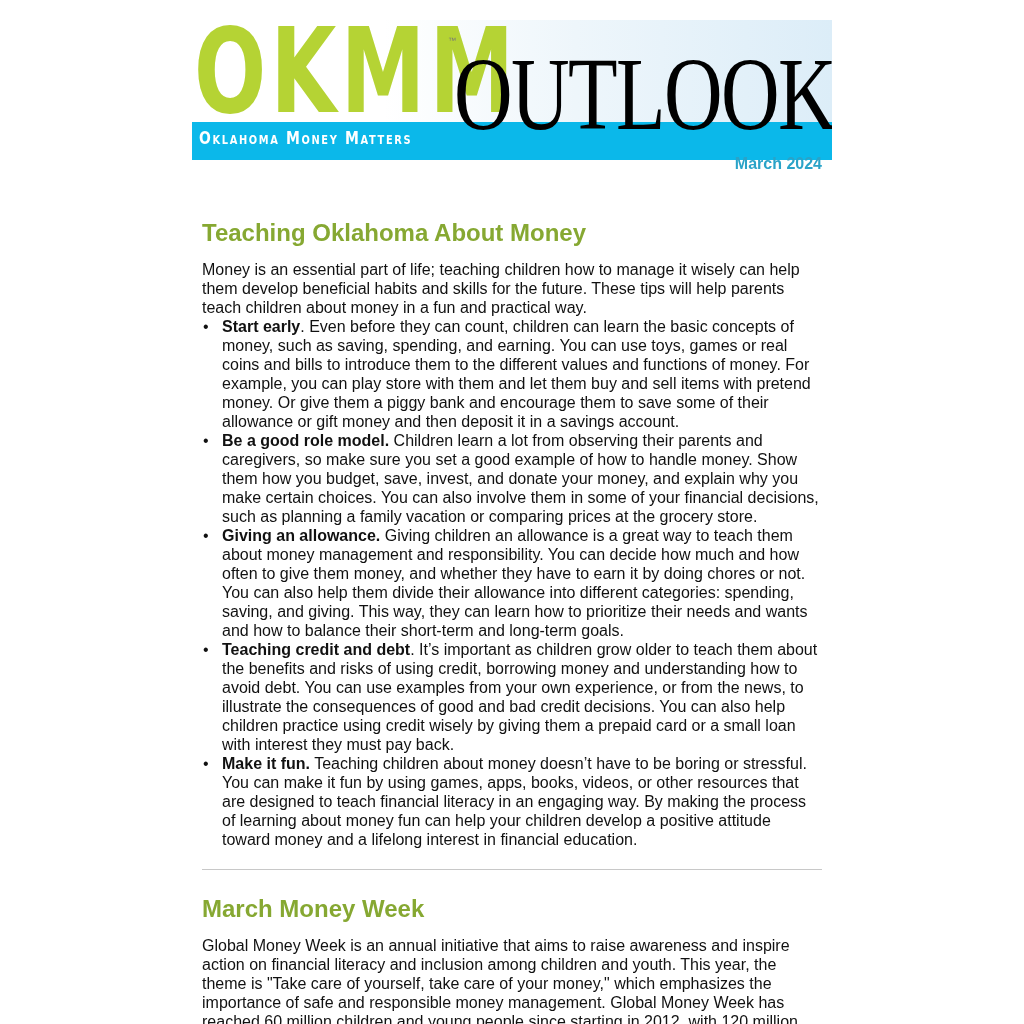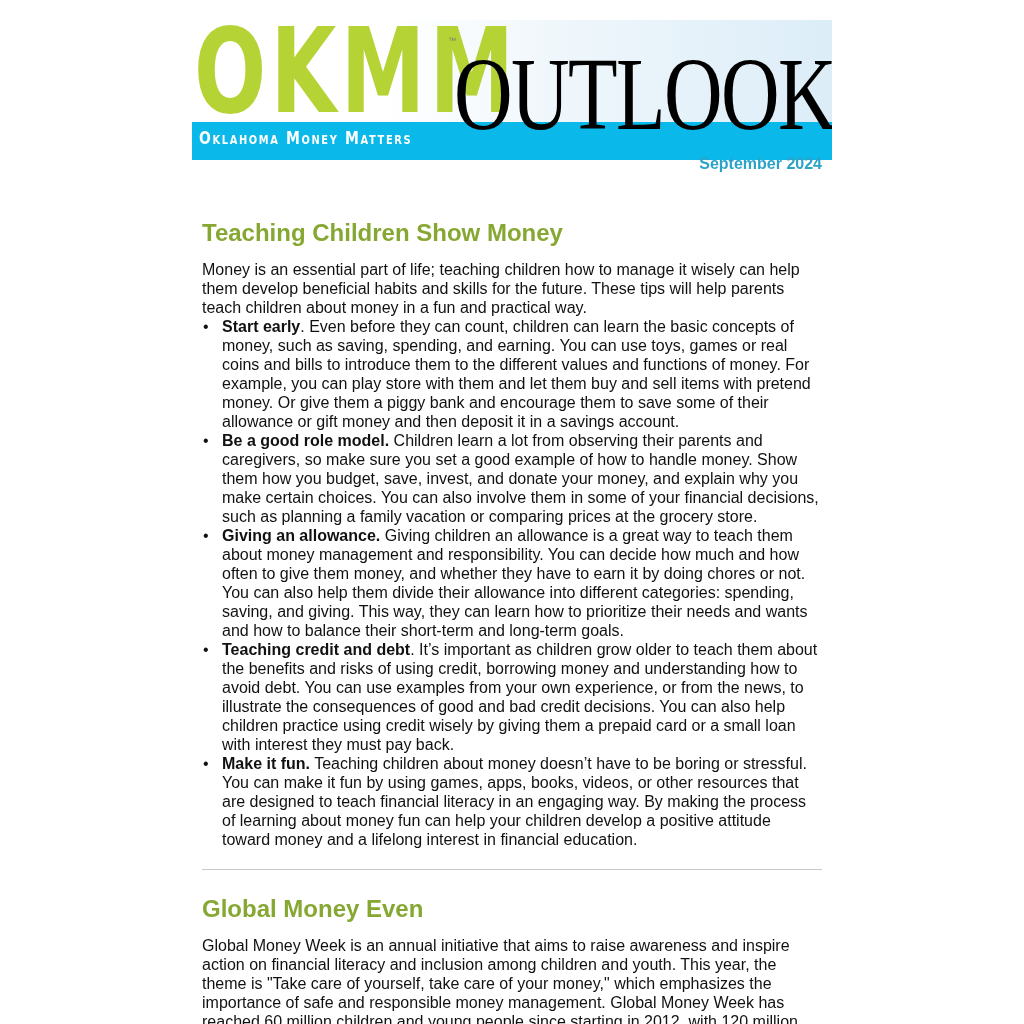--- a/index.html
+++ b/index.html
@@ -78,37 +78,37 @@
 <div class="page">
 
   <div class="banner">
     <div class="banner-bar"></div>
     <div class="okmm">OKMM</div>
     <div class="tm">™</div>
     <div class="outlook">OUTLOOK</div>
     <div class="subtitle">Oklahoma Money Matters</div>
   </div>
 
-  <div class="date">September 2024</div>
+  <div class="date">March 2024</div>
 
   <div class="content">
 
     <section>
-      <h2>Teaching Children Show Money</h2>
+      <h2>Teaching Oklahoma About Money</h2>
       <p>Money is an essential part of life; teaching children how to manage it wisely can help them develop beneficial habits and skills for the future. These tips will help parents teach children about money in a fun and practical way.</p>
       <ul>
         <li><b>Start early</b><span>. Even before they can count, children can learn the basic concepts of money, such as saving, spending, and earning. You can use toys, games or real coins and bills to introduce them to the different values and functions of money. For example, you can play store with them and let them buy and sell items with pretend money. Or give them a piggy bank and encourage them to save some of their allowance or gift money and then deposit it in a savings account.</span></li>
         <li><b>Be a good role model.</b><span> Children learn a lot from observing their parents and caregivers, so make sure you set a good example of how to handle money. Show them how you budget, save, invest, and donate your money, and explain why you make certain choices. You can also involve them in some of your financial decisions, such as planning a family vacation or comparing prices at the grocery store.</span></li>
         <li><b>Giving an allowance.</b><span> Giving children an allowance is a great way to teach them about money management and responsibility. You can decide how much and how often to give them money, and whether they have to earn it by doing chores or not. You can also help them divide their allowance into different categories: spending, saving, and giving. This way, they can learn how to prioritize their needs and wants and how to balance their short-term and long-term goals.</span></li>
         <li><b>Teaching credit and debt</b><span>. It’s important as children grow older to teach them about the benefits and risks of using credit, borrowing money and understanding how to avoid debt. You can use examples from your own experience, or from the news, to illustrate the consequences of good and bad credit decisions. You can also help children practice using credit wisely by giving them a prepaid card or a small loan with interest they must pay back.</span></li>
         <li><b>Make it fun.</b><span> Teaching children about money doesn’t have to be boring or stressful. You can make it fun by using games, apps, books, videos, or other resources that are designed to teach financial literacy in an engaging way. By making the process of learning about money fun can help your children develop a positive attitude toward money and a lifelong interest in financial education.</span></li>
       </ul>
     </section>
 
     <hr class="divider">
 
     <section>
-      <h2>Global Money Even</h2>
+      <h2>March Money Week</h2>
       <p>Global Money Week is an annual initiative that aims to raise awareness and inspire action on financial literacy and inclusion among children and youth. This year, the theme is "Take care of yourself, take care of your money," which emphasizes the importance of safe and responsible money management. Global Money Week has reached 60 million children and young people since starting in 2012, with 120 million</p>
     </section>
 
   </div>
 </div>
 
 </body></html>

